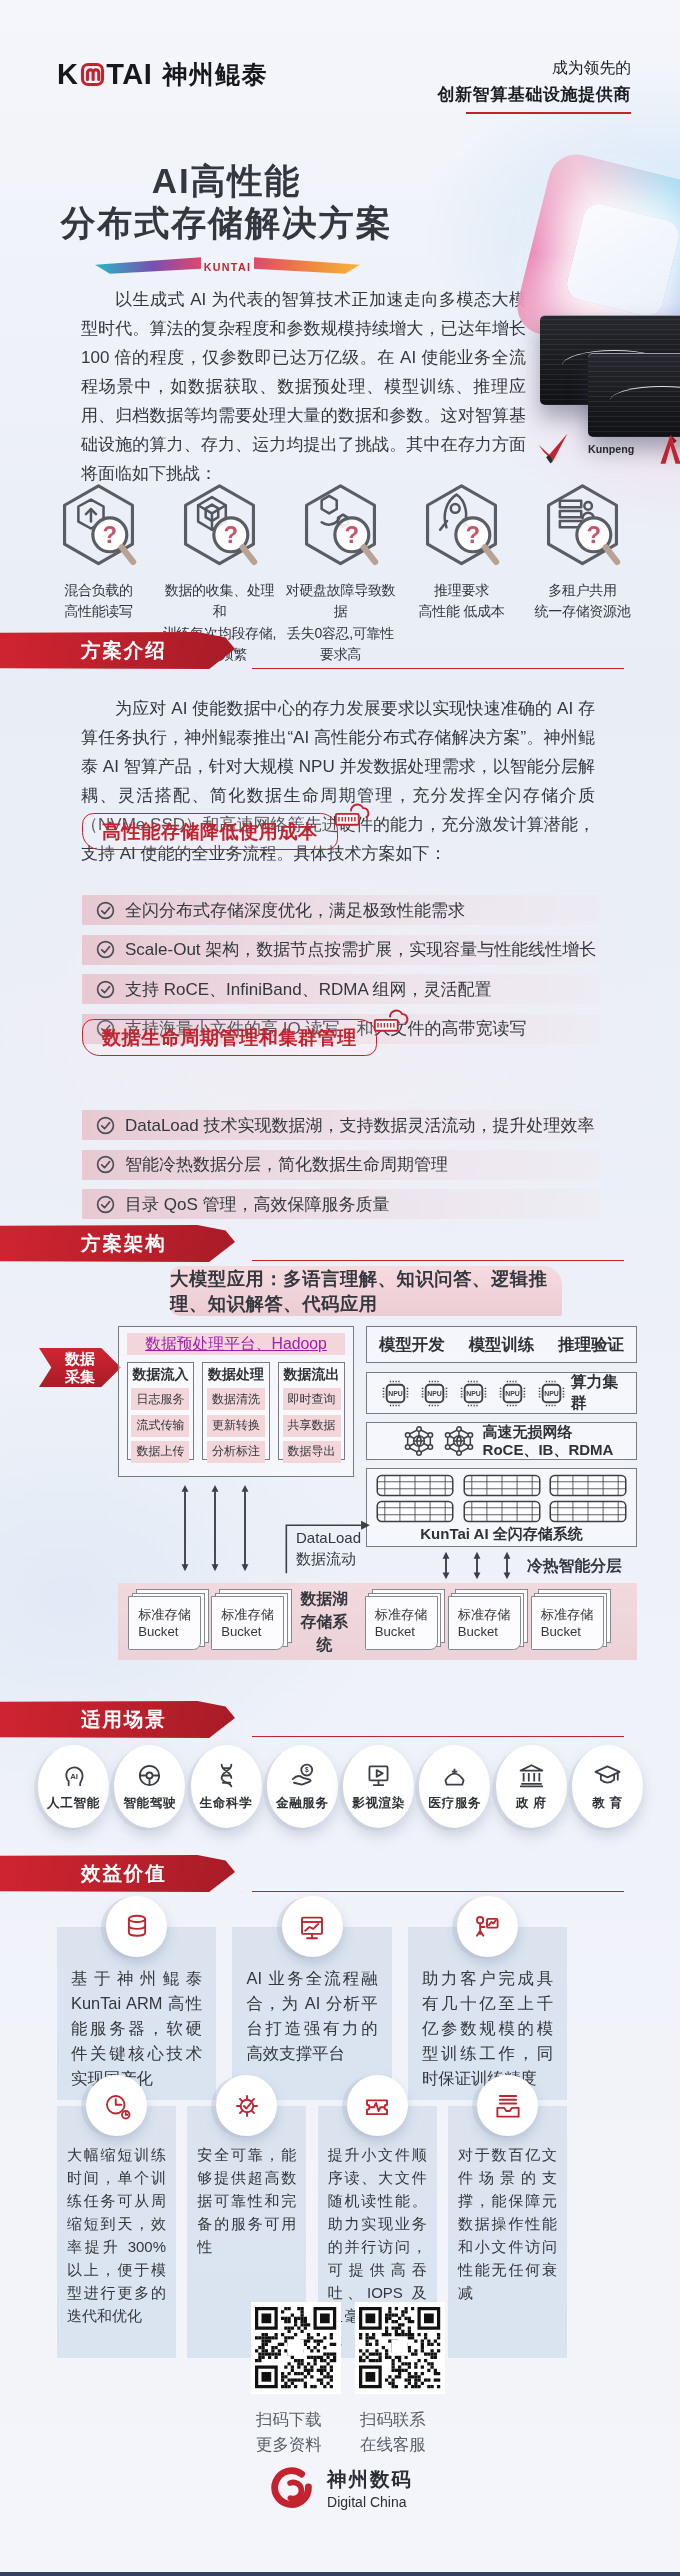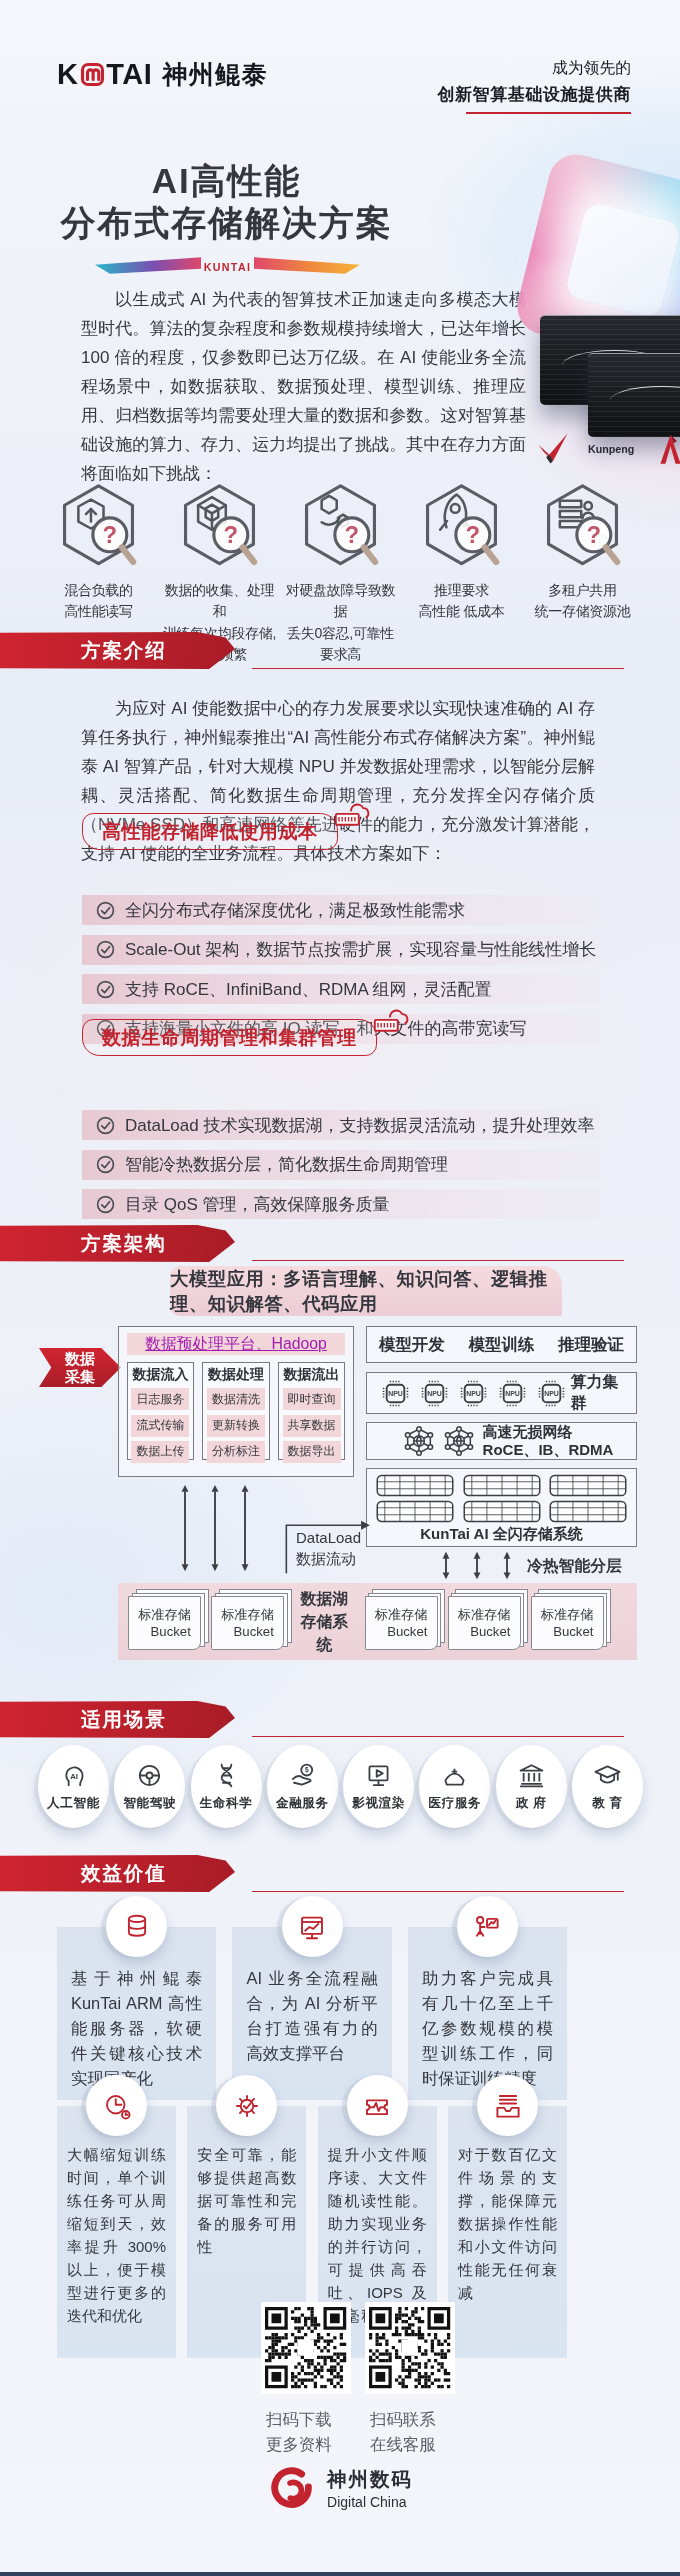--- a/index.html
+++ b/index.html
@@ -89,21 +89,21 @@
   .boxB{left:366px;top:117px;width:271px;height:42px;display:flex;align-items:center;justify-content:space-between;padding:0 8.8px;}
   .cluster-label{font-size:15.8px;font-weight:700;color:#2e3136;}
   .boxC{left:366px;top:167px;width:271px;height:38px;display:flex;align-items:center;gap:6.3px;padding-left:35px;}
   .net-text{font-size:15px;color:#2e3136;line-height:18.3px;font-weight:600;}
   .boxD{left:366px;top:213px;width:271px;height:79px;padding:5px 7.6px 2.5px;}
   .disk-grid{display:flex;flex-wrap:wrap;gap:2.5px 8.8px;justify-content:center;}
   .storage-label{text-align:center;font-size:15px;color:#2e3136;margin-top:2.5px;font-weight:600;}
   .dl-label{left:296px;top:272px;font-size:15px;color:#34373d;line-height:21px;}
   .tier-label{left:527px;top:301px;font-size:15.8px;color:#34373d;font-weight:600;}
   .lake{left:118px;top:328px;width:519px;height:77px;display:flex;align-items:center;gap:8.8px;padding:0 10px;background:linear-gradient(180deg,#f1d9de,#ecd2d8);}
-  .bucket-list{display:flex;gap:10px;text-align:right;}
+  .bucket-list{display:flex;gap:10px;}
   .bucket{width:73px;height:54px;position:relative;margin-top:3.8px;}
   .bucket .layer{position:absolute;background:#fcfcfe;border:1.3px solid #85888e;width:100%;height:100%;}
   .bucket .l3{top:-7.6px;left:7.6px;}
   .bucket .l2{top:-3.8px;left:3.8px;}
   .bucket .l1{top:0;left:0;display:flex;flex-direction:column;align-items:center;justify-content:center;font-size:13.2px;line-height:17.7px;color:#34373d;border-radius:0 0 7.6px 1.3px;}
   .lake-label{width:63px;text-align:center;font-size:15.8px;line-height:23px;color:#34373d;font-weight:600;}
   
   .scenes{position:absolute;top:1745px;left:38px;width:605px;display:flex;justify-content:space-between;}
   .scene{width:71px;height:83px;background:#fff;border-radius:50%;box-shadow:-3.8px 2.5px 0 rgba(175,185,200,.25), 0 7.6px 12.6px rgba(110,130,165,.28);display:flex;flex-direction:column;align-items:center;justify-content:center;gap:4.4px;}
   .scene-label{font-size:12.6px;font-weight:600;color:#2e3136;letter-spacing:0.6px;}
@@ -112,21 +112,21 @@
   .ben-row1{top:1896px;gap:16.4px;}
   .ben-row2{top:2075px;gap:11.3px;}
   .ben-card{flex:1;display:flex;flex-direction:column;}
   .ben-circle{width:61px;height:61px;border-radius:50%;background:#fff;margin:0 auto;display:flex;align-items:center;justify-content:center;position:relative;z-index:2;
     box-shadow:-5px 1.3px 0 rgba(172,182,198,.30), 0 6.3px 11.3px rgba(110,130,165,.30);}
   .ben-body{flex:1;margin-top:-30px;background:linear-gradient(180deg, rgba(197,210,227,.48), rgba(208,222,238,.72));padding:39px 14px 8.8px;font-size:16.4px;line-height:25px;color:#34373d;text-align:justify;}
   .ben-row2 .ben-body{padding:37px 10px 7.6px;font-size:15px;line-height:23px;}
   .ben-row1 .ben-body{min-height:144px;}
   .ben-row2 .ben-body{min-height:165px;}
   
-  .qrs{position:absolute;top:2302px;left:251px;display:flex;gap:14px;margin-left:10px;}
+  .qrs{position:absolute;top:2302px;left:251px;display:flex;gap:14px;}
   .qr-item{width:90px;}
   .qr-box{width:90px;height:92px;background:#fff;padding:4.4px;}
   .qr-label{margin-top:12.6px;font-size:16.4px;line-height:25px;color:#5a5e66;text-align:left;padding-left:5px;}
   .footer{position:absolute;top:2463px;left:0;width:681px;display:flex;justify-content:center;align-items:center;gap:8.8px;}
   .footer-text .brand-cn{font-size:19.5px;font-weight:700;color:#2b2e34;letter-spacing:1.9px;}
   .footer-text .brand-en{font-size:14px;color:#2b2e34;margin-top:1.3px;}
   .bottom-bar{position:absolute;bottom:0;left:0;width:100%;height:3.8px;background:#33405f;}
 </style>
 </head>
 <body>

